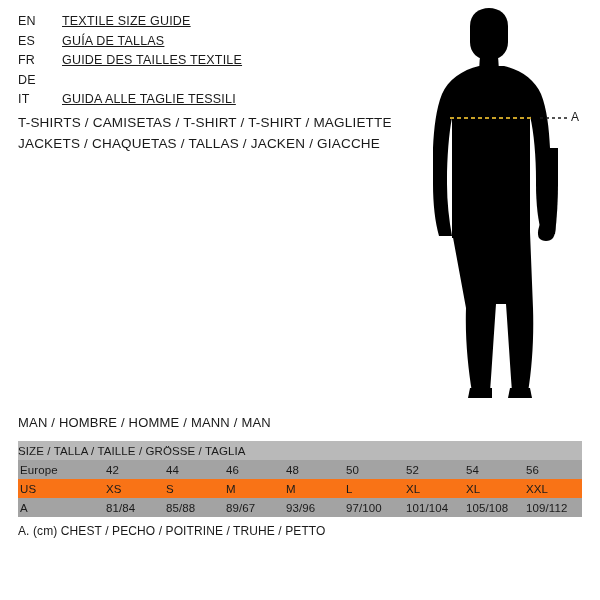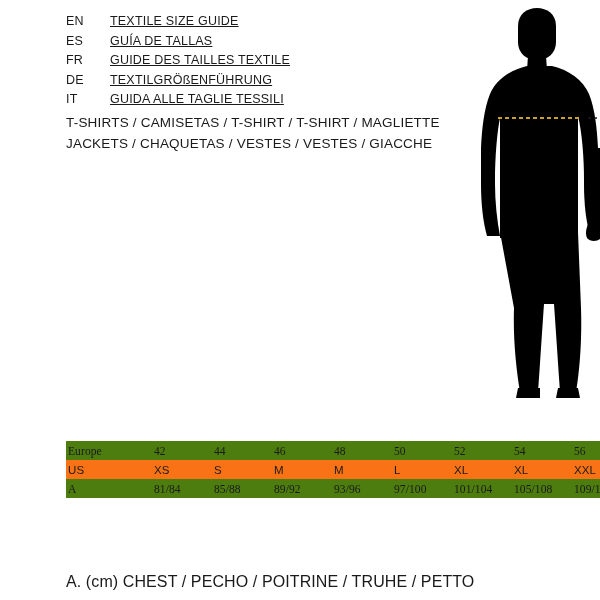--- a/index.html
+++ b/index.html
@@ -12,21 +12,20 @@
     background: #ffffff;
     font-family: "Liberation Sans", sans-serif;
     color: #1a1a1a;
     overflow: hidden;
     position: relative;
   }
   .page {
     position: relative;
     width: 512px;
     height: 600px;
-    margin-left: 48px;
   }
 
   
   .lang-block {
     position: absolute;
     left: 18px;
     top: 14px;
     width: 340px;
   }
   .lang-row {
@@ -113,35 +112,34 @@
   }
   .row-head td {
     background: #b9b9b9;
     font-size: 11.5px;
     padding-left: 2px;
   }
   .row-shade td {
     background: #f97316;
   }
   .row-plain td {
-    background: #4d7c0f;
-    font-family: Liberation Serif, serif;
+    background: #a3a3a3;
   }
   .col-label {
     width: 88px;
     padding-left: 2px !important;
   }
   .cell {
     text-align: left;
   }
   .footnote {
     position: absolute;
     left: 18px;
-    top: 573px;
-    font-size: 16px;
+    top: 524px;
+    font-size: 12px;
     letter-spacing: 0.1px;
     white-space: nowrap;
   }
 </style>
 </head>
 <body>
 
 <div class="page">
 
   <div class="lang-block">
@@ -152,31 +150,30 @@
     <div class="lang-row">
       <span class="lang-code">ES</span>
       <span class="lang-text">GUÍA DE TALLAS</span>
     </div>
     <div class="lang-row">
       <span class="lang-code">FR</span>
       <span class="lang-text">GUIDE DES TAILLES TEXTILE</span>
     </div>
     <div class="lang-row">
       <span class="lang-code">DE</span>
-      <span class="lang-text">TEXTILGRÖßENFÜHRUNG</span>
     </div>
     <div class="lang-row">
       <span class="lang-code">IT</span>
       <span class="lang-text">GUIDA ALLE TAGLIE TESSILI</span>
     </div>
   </div>
 
   <div class="cat-block">
     <div class="cat-line">T-SHIRTS / CAMISETAS / T-SHIRT / T-SHIRT / MAGLIETTE</div>
-    <div class="cat-line">JACKETS / CHAQUETAS / VESTES / VESTES / GIACCHE</div>
+    <div class="cat-line">JACKETS / CHAQUETAS / TALLAS / JACKEN / GIACCHE</div>
   </div>
 
   <div class="figure-wrap">
     <svg width="200" height="400" viewBox="0 0 200 400" xmlns="http://www.w3.org/2000/svg">
       <g fill="#000000">
 
         <path d="M70 18 C70 6 79 0 89 0 C99 0 108 6 108 18 L108 34 C108 45 100 52 89 52 C78 52 70 45 70 34 Z"></path>
 
         <path d="M80 48 L98 48 L99 62 L79 62 Z"></path>
 
@@ -193,35 +190,39 @@
         <path d="M70 380 L92 380 L92 390 L68 390 Z"></path>
         <path d="M110 380 L130 380 L132 390 L108 390 Z"></path>
       </g>
 
       <line x1="50" y1="110" x2="132" y2="110" stroke="#c9a227" stroke-width="2" stroke-dasharray="4 3"></line>
       <line x1="140" y1="110" x2="168" y2="110" stroke="#1a1a1a" stroke-width="1.4" stroke-dasharray="3 3"></line>
     </svg>
     <span class="marker-label">A</span>
   </div>
 
+  <div class="man-heading">MAN / HOMBRE / HOMME / MANN / MAN</div>
 
   <div class="table-wrap">
     <table class="size-table">
       <colgroup>
         <col style="width:88px">
         <col style="width:60px">
           <col style="width:60px">
           <col style="width:60px">
           <col style="width:60px">
         <col style="width:60px">
           <col style="width:60px">
           <col style="width:60px">
           <col style="width:56px">
       </colgroup>
       <tbody>
+        <tr class="row-head">
+          <td colspan="9">SIZE / TALLA / TAILLE / GRÖSSE / TAGLIA</td>
+        </tr>
 
         <tr class="row-plain">
           <td class="col-label">Europe</td>
           <td class="cell">42</td>
           <td class="cell">44</td>
           <td class="cell">46</td>
           <td class="cell">48</td>
           <td class="cell">50</td>
           <td class="cell">52</td>
           <td class="cell">54</td>
@@ -238,21 +239,21 @@
           <td class="cell">XL</td>
           <td class="cell">XL</td>
           <td class="cell">XXL</td>
         </tr>
 
 
         <tr class="row-plain">
           <td class="col-label">A</td>
           <td class="cell">81/84</td>
           <td class="cell">85/88</td>
-          <td class="cell">89/92</td>
+          <td class="cell">89/67</td>
           <td class="cell">93/96</td>
           <td class="cell">97/100</td>
           <td class="cell">101/104</td>
           <td class="cell">105/108</td>
           <td class="cell">109/112</td>
         </tr>
       </tbody>
     </table>
   </div>
 

